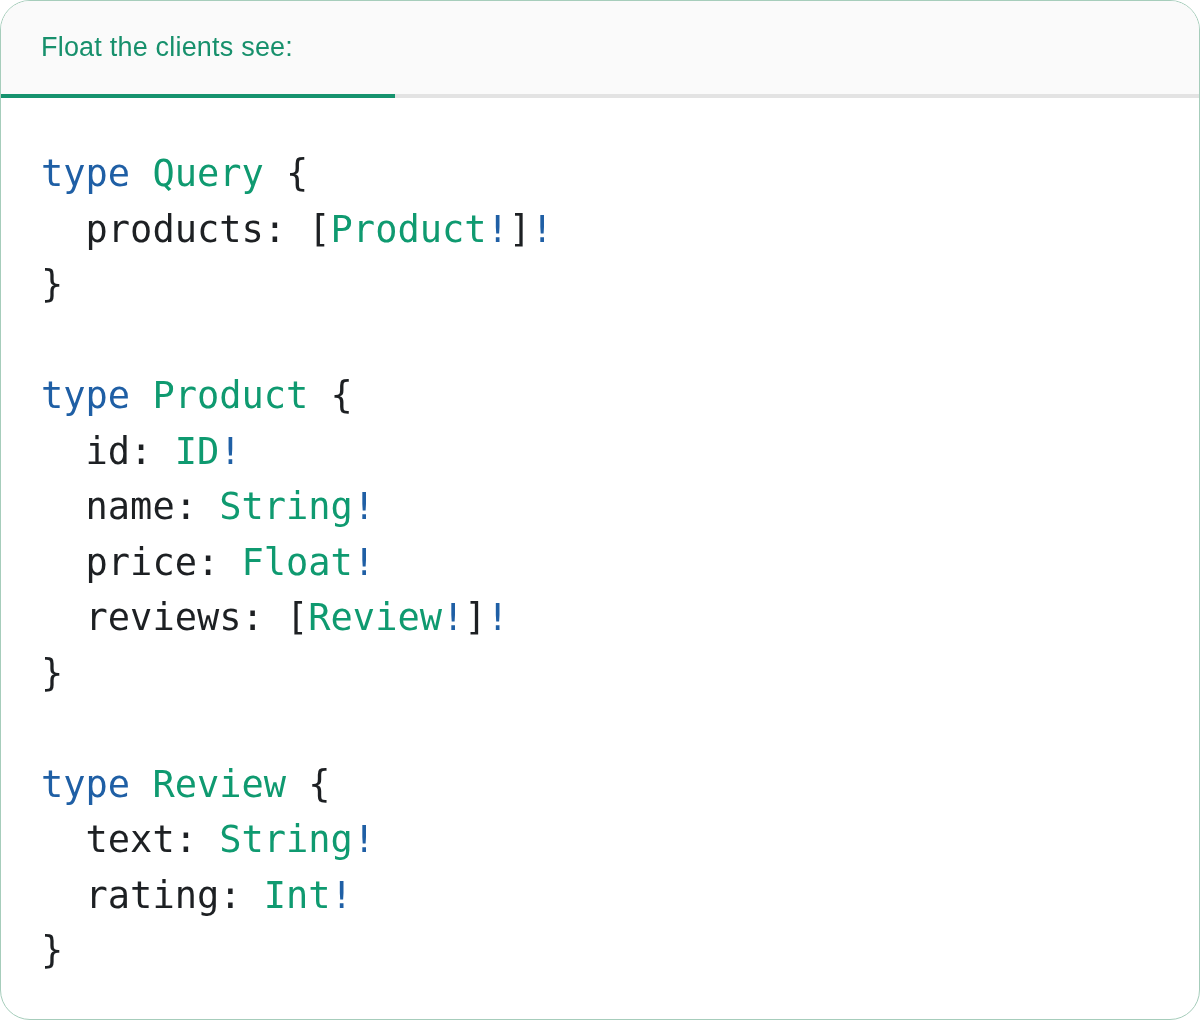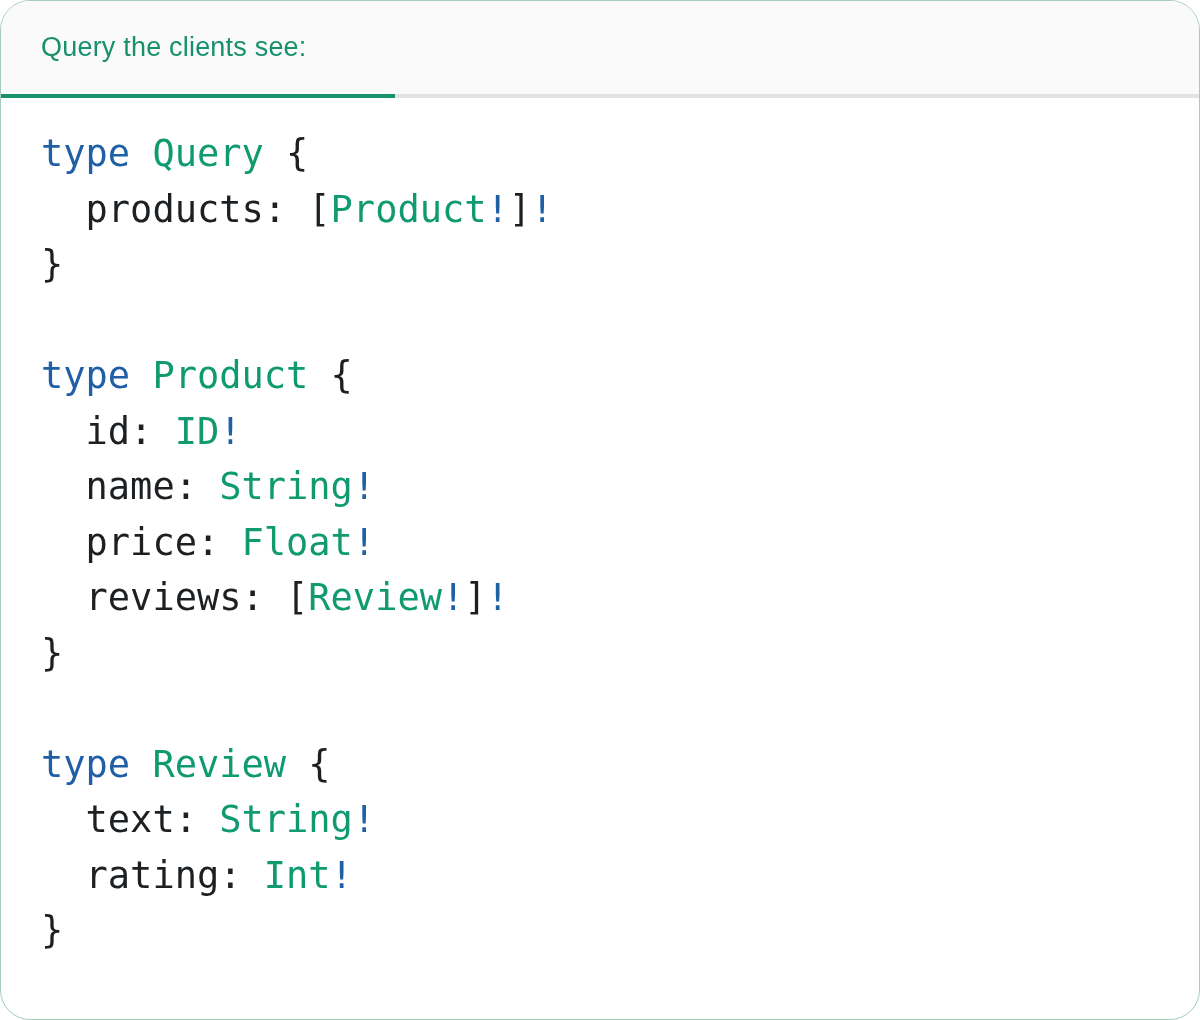--- a/index.html
+++ b/index.html
@@ -58,40 +58,40 @@
   .tab-underline {
     position: absolute;
     left: 0;
     bottom: 0;
     width: 394px;
     height: 4px;
     background: var(--tab-underline);
     z-index: 2;
   }
   .code-area {
-    padding: 28px 40px 0 40px;
+    padding: 48px 40px 0 40px;
   }
   .code-block {
     font-family: "DejaVu Sans Mono", "Liberation Mono", monospace;
     font-size: 37px;
     line-height: 55.5px;
     white-space: pre;
     color: var(--pl);
   }
   .code-line { min-height: 55.5px; }
   .tok-kw   { color: var(--kw); }
   .tok-ty   { color: var(--ty); }
   .tok-pl   { color: var(--pl); }
   .tok-bang { color: var(--bang); }
 </style>
 </head>
 <body>
 
 <div class="card">
   <div class="card-header">
-    <button class="tab">Query the clients see:</button>
+    <button class="tab">Float the clients see:</button>
     <div class="header-divider"></div>
     <div class="tab-underline"></div>
   </div>
   <div class="code-area">
     <div class="code-block" id="code-block"><div class="code-line"><span class="tok-kw">type</span><span class="tok-pl"> </span><span class="tok-ty">Query</span><span class="tok-pl"> {</span></div><div class="code-line"><span class="tok-pl">  products: [</span><span class="tok-ty">Product</span><span class="tok-bang">!</span><span class="tok-pl">]</span><span class="tok-bang">!</span></div><div class="code-line"><span class="tok-pl">}</span></div><div class="code-line">&nbsp;</div><div class="code-line"><span class="tok-kw">type</span><span class="tok-pl"> </span><span class="tok-ty">Product</span><span class="tok-pl"> {</span></div><div class="code-line"><span class="tok-pl">  id: </span><span class="tok-ty">ID</span><span class="tok-bang">!</span></div><div class="code-line"><span class="tok-pl">  name: </span><span class="tok-ty">String</span><span class="tok-bang">!</span></div><div class="code-line"><span class="tok-pl">  price: </span><span class="tok-ty">Float</span><span class="tok-bang">!</span></div><div class="code-line"><span class="tok-pl">  reviews: [</span><span class="tok-ty">Review</span><span class="tok-bang">!</span><span class="tok-pl">]</span><span class="tok-bang">!</span></div><div class="code-line"><span class="tok-pl">}</span></div><div class="code-line">&nbsp;</div><div class="code-line"><span class="tok-kw">type</span><span class="tok-pl"> </span><span class="tok-ty">Review</span><span class="tok-pl"> {</span></div><div class="code-line"><span class="tok-pl">  text: </span><span class="tok-ty">String</span><span class="tok-bang">!</span></div><div class="code-line"><span class="tok-pl">  rating: </span><span class="tok-ty">Int</span><span class="tok-bang">!</span></div><div class="code-line"><span class="tok-pl">}</span></div></div>
   </div>
 </div>
 
 </body></html>

